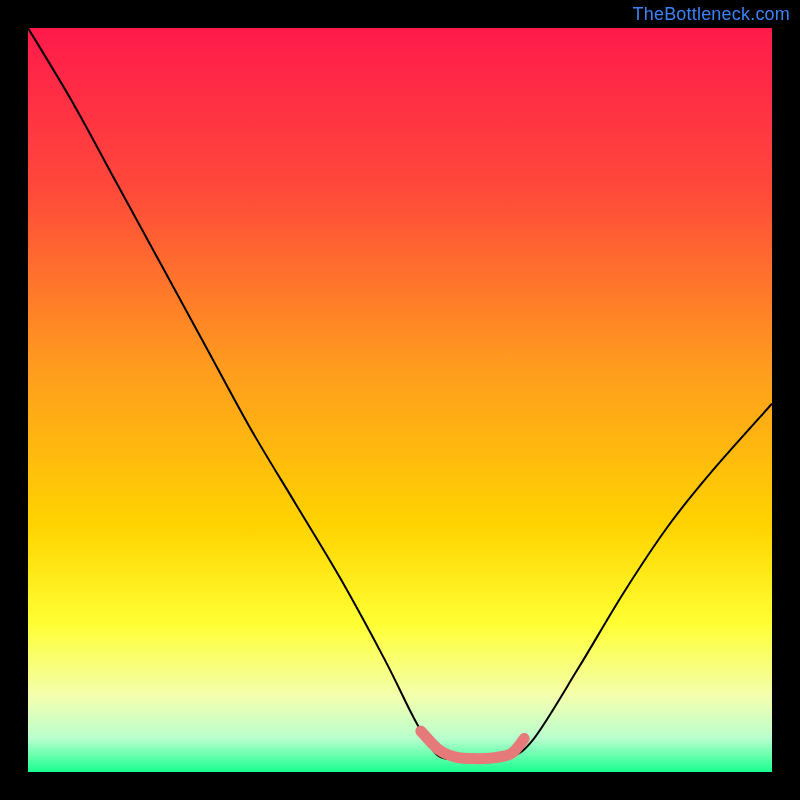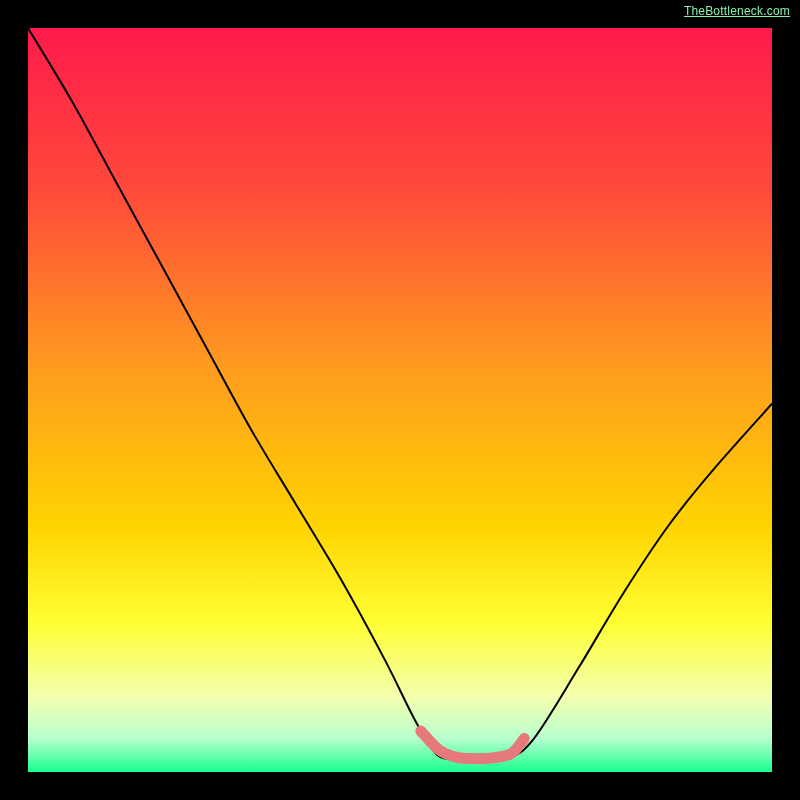--- a/index.html
+++ b/index.html
@@ -14,26 +14,25 @@
   .stage {
     position: relative;
     width: 800px;
     height: 800px;
     background: #000;
   }
   .watermark {
     position: absolute;
     top: 4px;
     right: 10px;
-    color: #86efac;
-    font-size: 12px;
+    color: #3b82f6;
+    font-size: 18px;
     font-weight: 500;
     letter-spacing: 0.2px;
     z-index: 3;
-    text-decoration: underline;
   }
   svg.plot {
     position: absolute;
     left: 28px;
     top: 28px;
     width: 744px;
     height: 744px;
     display: block;
   }
 </style>

